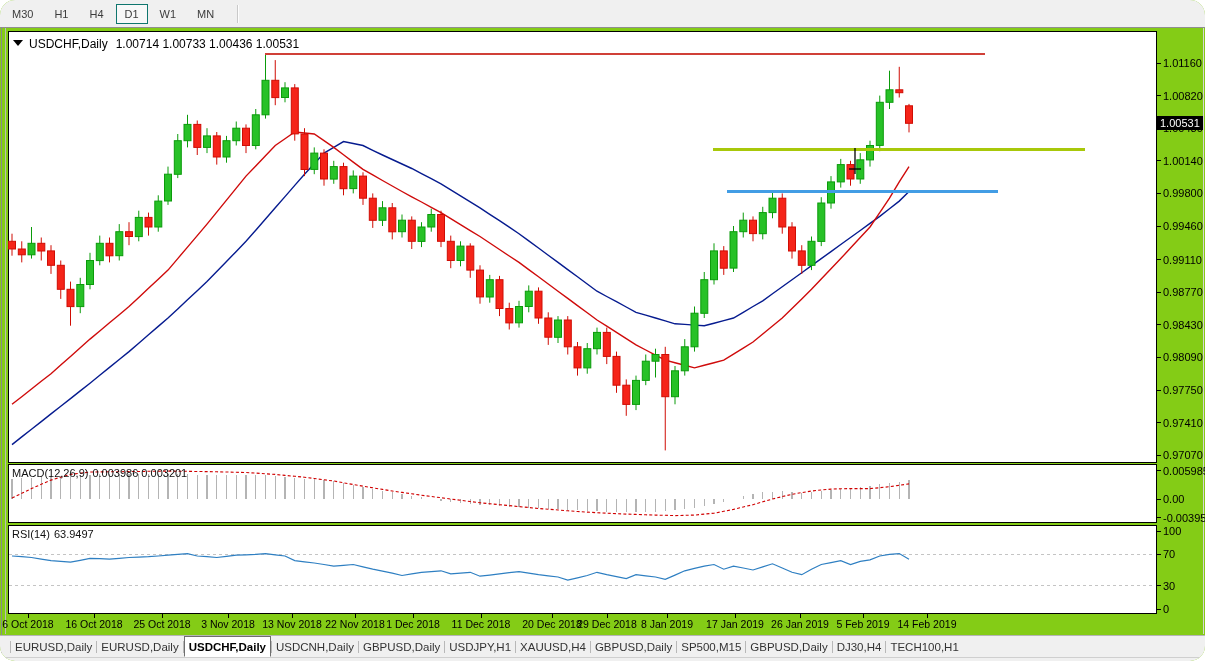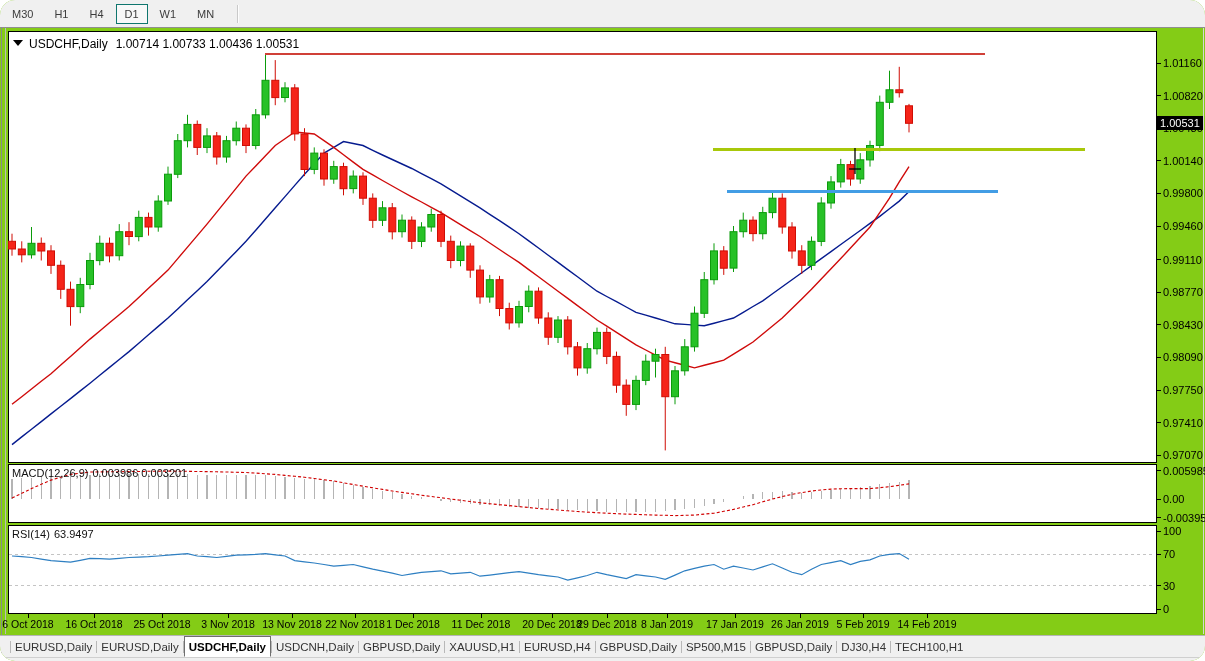--- a/index.html
+++ b/index.html
@@ -449,23 +449,23 @@
         <div class="tab">EURUSD,Daily</div>
         <div class="tab-sep"></div>
         <div class="tab">EURUSD,Daily</div>
         <div class="tab-sep"></div>
         <div class="tab active">USDCHF,Daily</div>
         <div class="tab-sep"></div>
         <div class="tab">USDCNH,Daily</div>
         <div class="tab-sep"></div>
         <div class="tab">GBPUSD,Daily</div>
         <div class="tab-sep"></div>
-        <div class="tab">XAUUSD,H1</div>
-        <div class="tab-sep"></div>
-        <div class="tab">EURUSD,H4</div>
+        <div class="tab">USDJPY,H1</div>
+        <div class="tab-sep"></div>
+        <div class="tab">XAUUSD,H4</div>
         <div class="tab-sep"></div>
         <div class="tab">GBPUSD,Daily</div>
         <div class="tab-sep"></div>
         <div class="tab">SP500,M15</div>
         <div class="tab-sep"></div>
         <div class="tab">GBPUSD,Daily</div>
         <div class="tab-sep"></div>
         <div class="tab">DJ30,H4</div>
         <div class="tab-sep"></div>
         <div class="tab">TECH100,H1</div>

